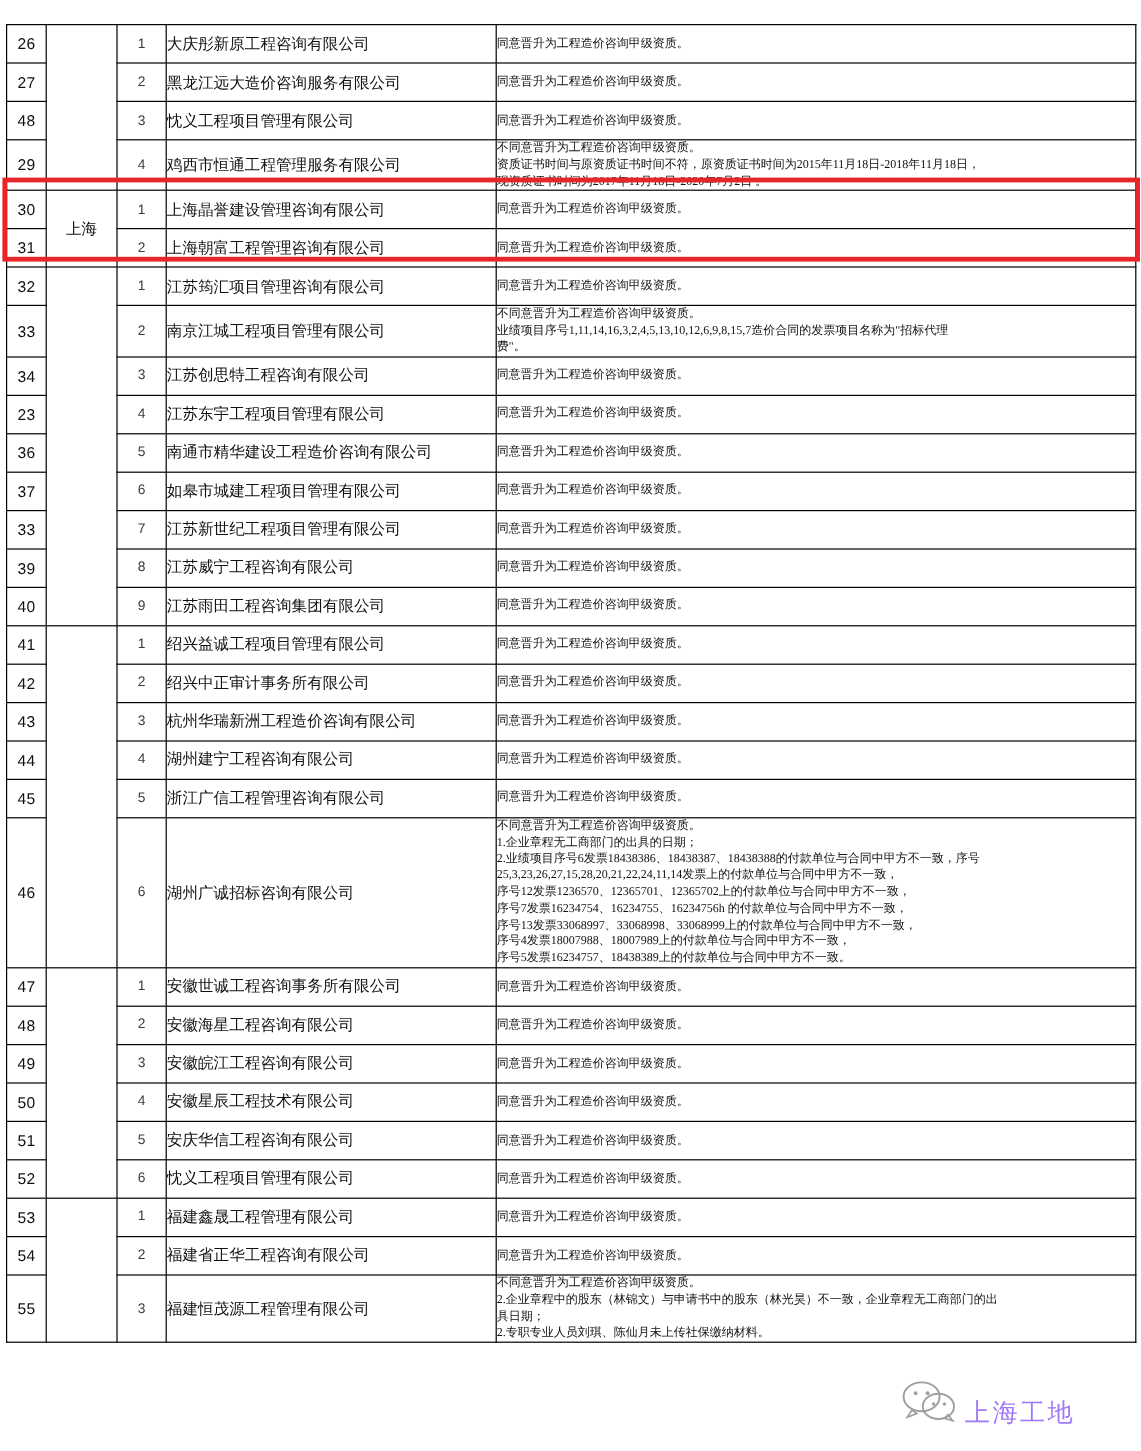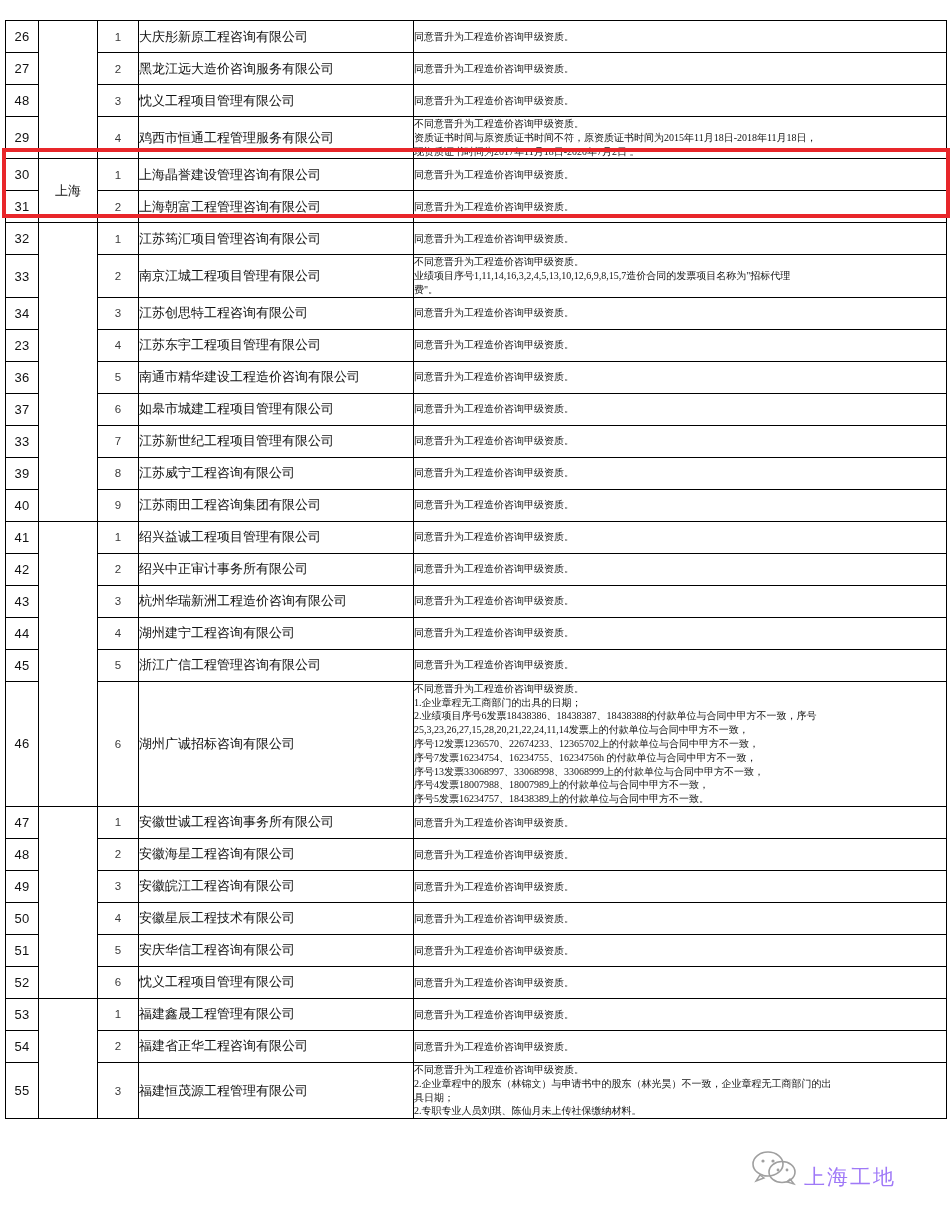--- a/index.html
+++ b/index.html
@@ -294,21 +294,21 @@
         </tr>
         <tr class="rowh">
           <td class="no">46</td>
           <td class="seq">6</td>
           <td class="name">湖州广诚招标咨询有限公司</td>
           <td class="op">
             <span class="ln">不同意晋升为工程造价咨询甲级资质。</span>
             <span class="ln">1.企业章程无工商部门的出具的日期；</span>
             <span class="ln">2.业绩项目序号6发票18438386、18438387、18438388的付款单位与合同中甲方不一致，序号</span>
             <span class="ln">25,3,23,26,27,15,28,20,21,22,24,11,14发票上的付款单位与合同中甲方不一致，</span>
-            <span class="ln">序号12发票1236570、22674233、12365702上的付款单位与合同中甲方不一致，</span>
+            <span class="ln">序号12发票1236570、12365701、12365702上的付款单位与合同中甲方不一致，</span>
             <span class="ln">序号7发票16234754、16234755、16234756h 的付款单位与合同中甲方不一致，</span>
             <span class="ln">序号13发票33068997、33068998、33068999上的付款单位与合同中甲方不一致，</span>
             <span class="ln">序号4发票18007988、18007989上的付款单位与合同中甲方不一致，</span>
             <span class="ln">序号5发票16234757、18438389上的付款单位与合同中甲方不一致。</span>
           </td>
         </tr>
         <tr class="rowh">
           <td class="no">47</td>
           <td class="prov" rowspan="6"></td>
           <td class="seq">1</td>

